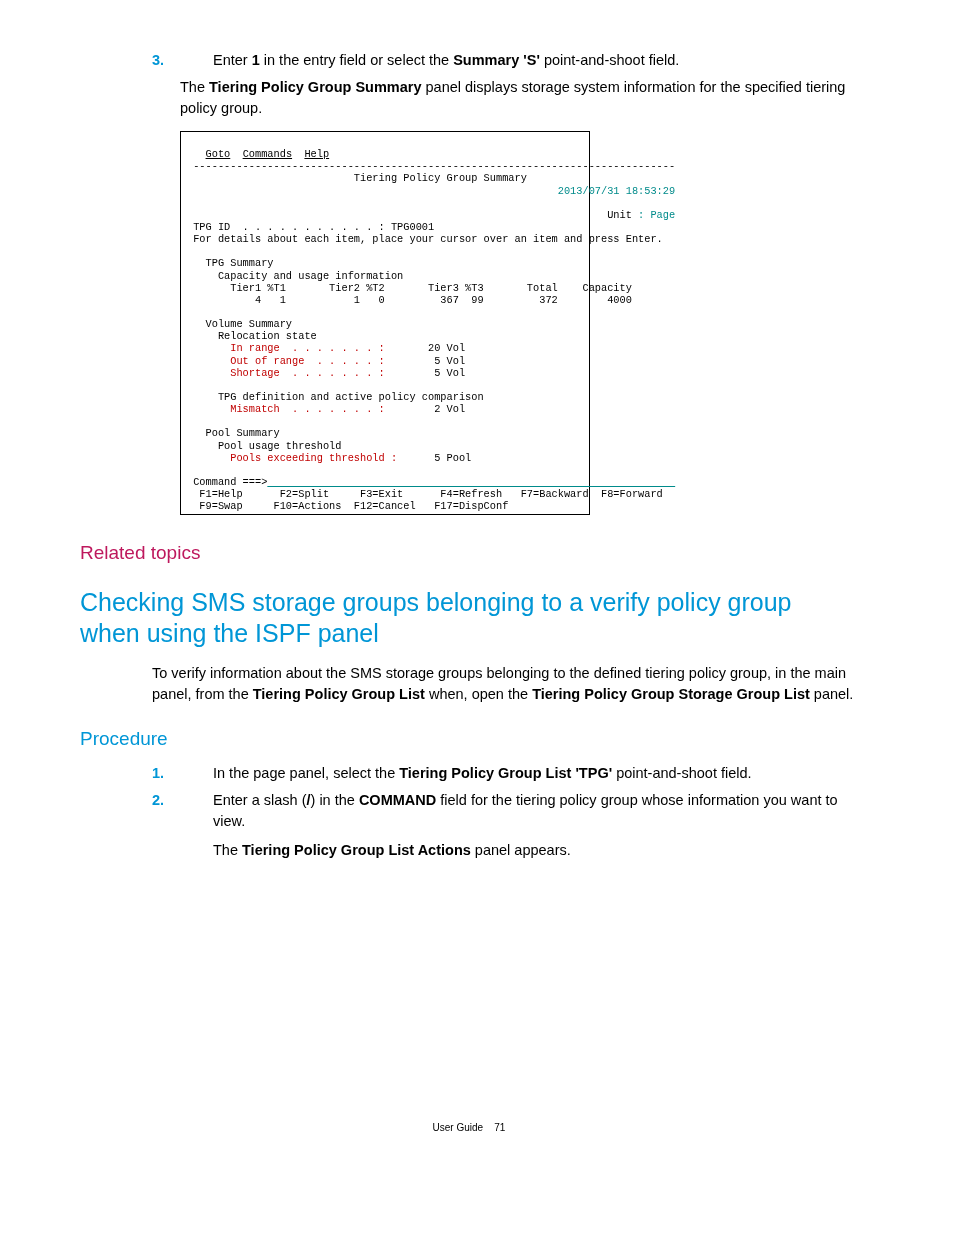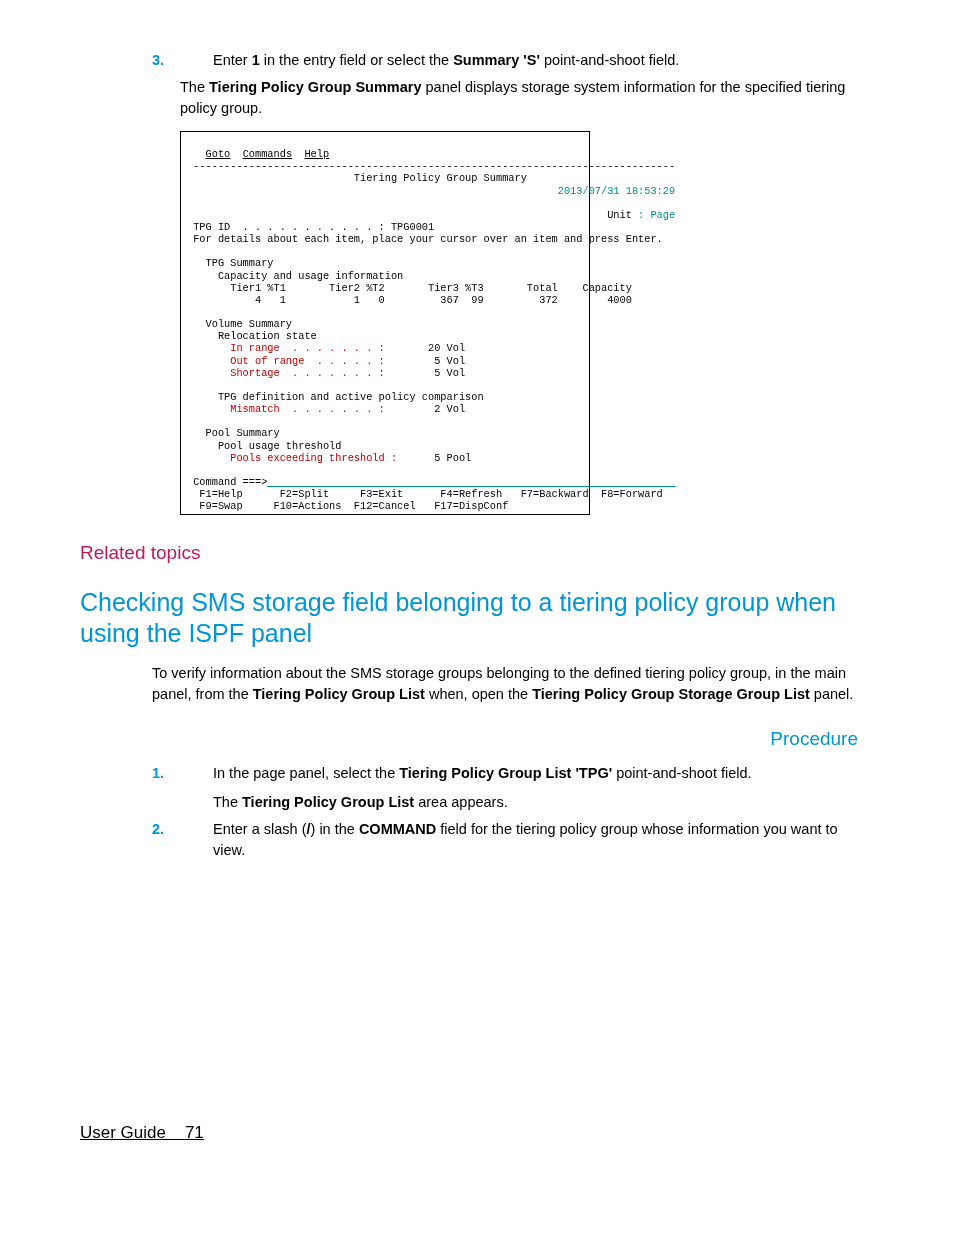--- a/index.html
+++ b/index.html
@@ -28,23 +28,23 @@
     width: 396px;
   }
   .panel-box .u { text-decoration: underline; }
   .panel-box .cy { color: #008b8b; text-align: center; }
   .panel-box .rd { color: #c00000; text-align: right; }
   h2.rt { color: #be185d; font-weight: normal; font-size: 19px; margin: 24px 0 8px 0; }
   ul.rt-list { margin: 0 0 20px 96px; padding: 0; list-style: none; }
   ul.rt-list li::before { content: "•"; color: #0096d6; display: inline-block; width: 16px; }
   ul.rt-list a { color: #0096d6; text-decoration: none; }
   h1.sec { color: #0096d6; font-weight: normal; font-size: 25px; margin: 18px 0 14px 0; line-height: 1.25; }
-  h2.proc { color: #0096d6; font-weight: normal; font-size: 19px; margin: 20px 0 10px 0; text-align: right; }
+  h2.proc { color: #0096d6; font-weight: normal; font-size: 19px; margin: 20px 0 10px 0; }
   .body-para { margin: 0 0 10px 72px; }
-  .footer { text-align: left; margin-top: 260px; font-size: 17px; text-decoration: underline; }
+  .footer { text-align: center; margin-top: 260px; font-size: 10px; }
   b { font-weight: bold; }
 </style>
 </head>
 <body>
 
 <div class="ol-item">
   <div class="ol-num">3.</div>
   <div class="ol-body">
     <span>Enter </span><b>1</b><span> in the entry field or select the </span><b>Summary 'S'</b><span> point-and-shoot field.</span>
   </div>
@@ -83,39 +83,39 @@
 
 <span> Command ===&gt;</span><span class="u cy">                                                                  </span>
 <span>  F1=Help      F2=Split     F3=Exit      F4=Refresh   F7=Backward  F8=Forward</span>
 <span>  F9=Swap     F10=Actions  F12=Cancel   F17=DispConf</span>
 </div>
 
 <h2 class="rt">Related topics</h2>
 <ul class="rt-list">
 </ul>
 
-<h1 class="sec">Checking SMS storage field belonging to a tiering policy group when using the ISPF panel</h1>
+<h1 class="sec">Checking SMS storage groups belonging to a verify policy group when using the ISPF panel</h1>
 <div class="body-para">
   <span>To verify information about the SMS storage groups belonging to the defined tiering policy group, in the main panel, from the </span><b>Tiering Policy Group List</b><span> when, open the </span><b>Tiering Policy Group Storage Group List</b><span> panel.</span>
 </div>
 
 <h2 class="proc">Procedure</h2>
 
 <div class="ol-item">
   <div class="ol-num">1.</div>
   <div class="ol-body">
     <span>In the page panel, select the </span><b>Tiering Policy Group List 'TPG'</b><span> point-and-shoot field.</span>
-    <div style="margin-top:8px">
-      <span>The </span><b>Tiering Policy Group List</b><span> area appears.</span>
-    </div>
   </div>
 </div>
 
 <div class="ol-item" style="margin-top:6px">
   <div class="ol-num">2.</div>
   <div class="ol-body">
     <span>Enter a slash (</span><b>/</b><span>) in the </span><b>COMMAND</b><span> field for the tiering policy group whose information you want to view.</span>
+    <div style="margin-top:8px">
+      <span>The </span><b>Tiering Policy Group List Actions</b><span> panel appears.</span>
+    </div>
   </div>
 </div>
 
 <div class="footer">
   <span>User Guide</span>&nbsp;&nbsp;&nbsp;&nbsp;<span>71</span>
 </div>
 
 </body></html>

